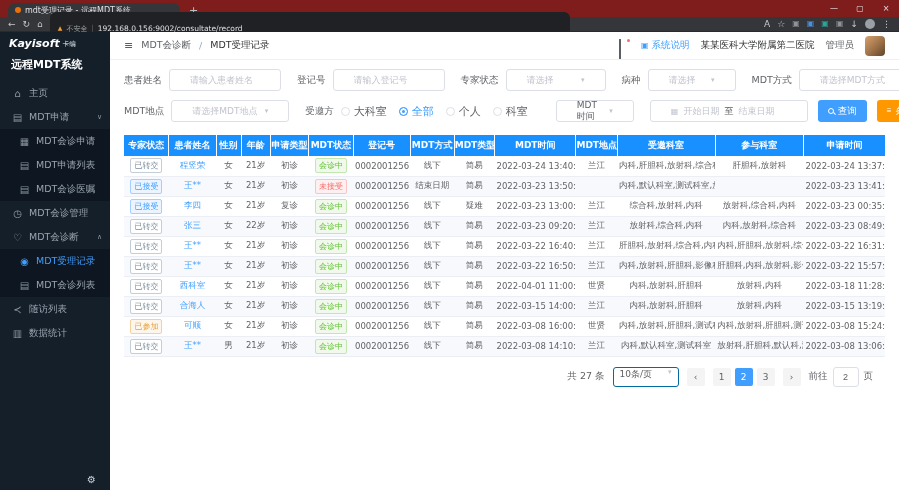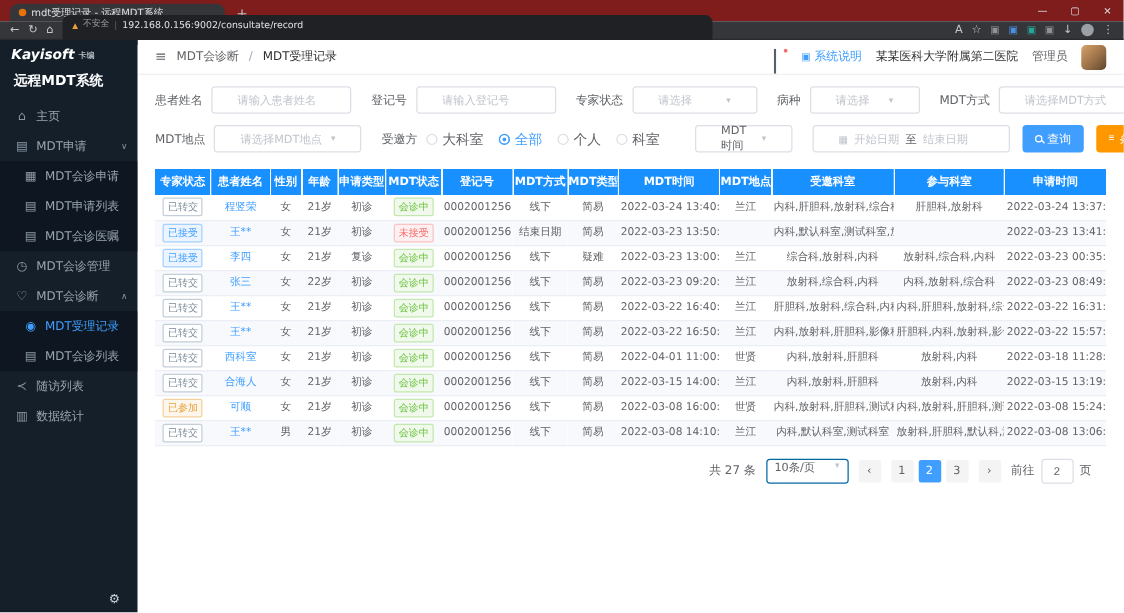--- a/index.html
+++ b/index.html
@@ -10,21 +10,21 @@
 
 .titlebar{height:17px;background:#7f1d1d;display:flex;align-items:flex-end;flex-shrink:0}
 .tab{margin-left:8px;height:14px;width:172px;background:#35363a;border-radius:7px 7px 0 0;display:flex;align-items:center;gap:4px;padding:0 7px;overflow:hidden}
 .favicon{width:6px;height:6px;border-radius:50%;background:#e8710a;flex-shrink:0}
 .tab-title{font-size:8px;color:#dfe1e5;white-space:nowrap;overflow:hidden}
 .newtab{color:#bdc1c6;font-size:11px;margin:0 0 1px 9px;line-height:1}
 .win-controls{margin-left:auto;display:flex;height:100%;align-items:center}
 .win-btn{width:26px;height:100%;display:flex;align-items:center;justify-content:center;color:#dfe1e5;font-size:8px}
 .toolbar{height:15px;background:#35363a;display:flex;align-items:center;padding:0 8px;gap:7px;flex-shrink:0;border-bottom:1px solid #282a2d}
 .nav-icon{color:#c3c7cb;font-size:9px;line-height:1}
-.urlbar{flex:1;max-width:520px;height:11px;background:#202124;border-radius:6px;display:flex;align-items:flex-end;padding:12px 8px;gap:4px;overflow:hidden}
+.urlbar{flex:1;max-width:520px;height:11px;background:#202124;border-radius:6px;display:flex;align-items:flex-start;padding:12px 8px;gap:4px;overflow:hidden}
 .url-warn{color:#e8a03c;font-size:6px}
 .url-sec{color:#9aa0a6;font-size:7px;white-space:nowrap}
 .url-div{color:#5f6368;font-size:7px}
 .url-text{color:#dfe1e5;font-size:7.5px;white-space:nowrap}
 .tool-right{display:flex;align-items:center;gap:7px;margin-left:auto}
 .ext{font-size:8px;line-height:1}
 .avatar-chrome{width:10px;height:10px;border-radius:50%;background:#9aa0a6}
 
 
 .app{flex:1;display:flex;min-height:0}

